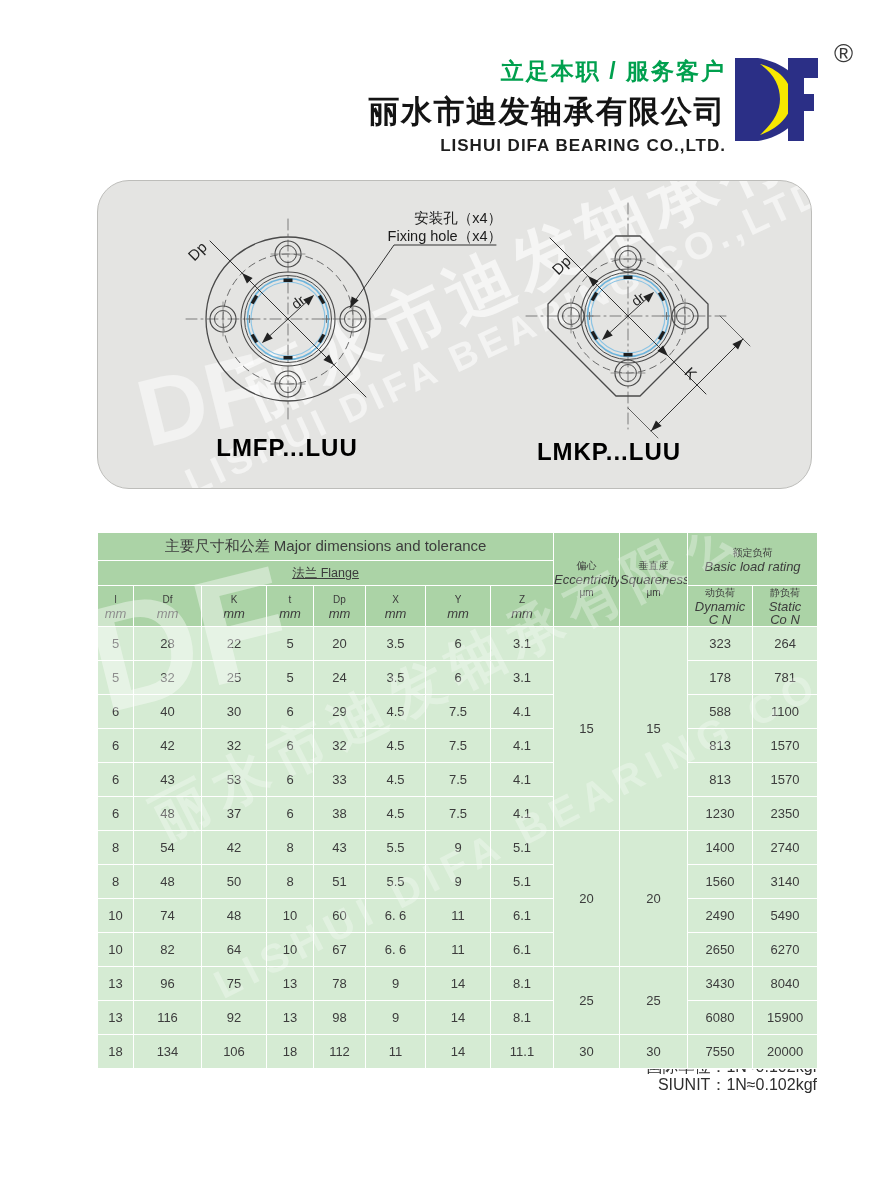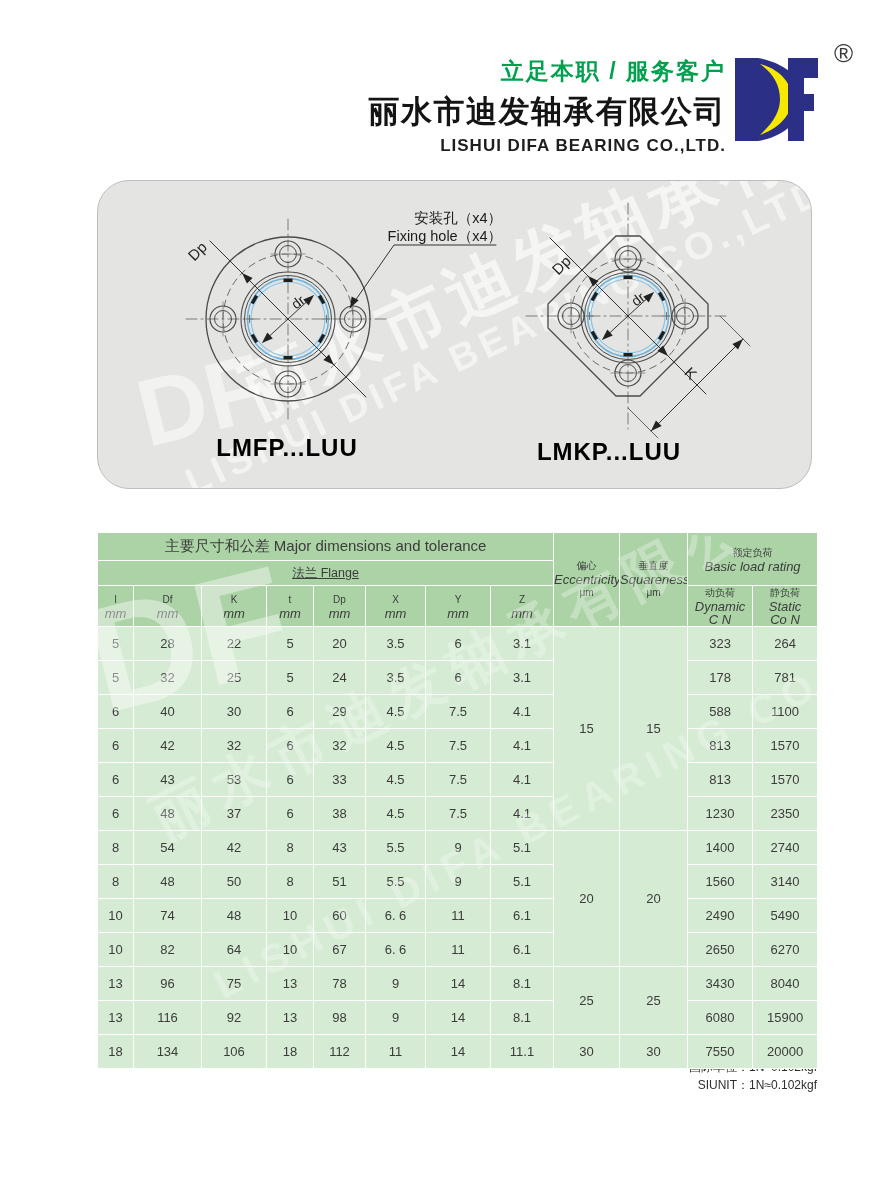--- a/index.html
+++ b/index.html
@@ -70,21 +70,21 @@
     transform:rotate(-27deg);transform-origin:left center;
   }
   .table-wm .ghost-en{
     position:absolute;left:120px;top:430px;width:1100px;white-space:nowrap;
     font-size:40px;font-weight:bold;letter-spacing:8px;color:rgba(255,255,255,0.30);
     transform:rotate(-27deg);transform-origin:left center;
   }
   
   .footer-notes{
     position:absolute;right:67px;top:1058px;text-align:right;
-    font-size:12px;line-height:18px;color:#2e2e2e;
+    font-size:16px;line-height:18px;color:#2e2e2e;
   }
 </style>
 </head>
 <body>
 
 <div class="brand-block">
   <div class="slogan">立足本职 / 服务客户</div>
   <div class="company-cn">丽水市迪发轴承有限公司</div>
   <div class="company-en">LISHUI DIFA BEARING CO.,LTD.</div>
 </div>

